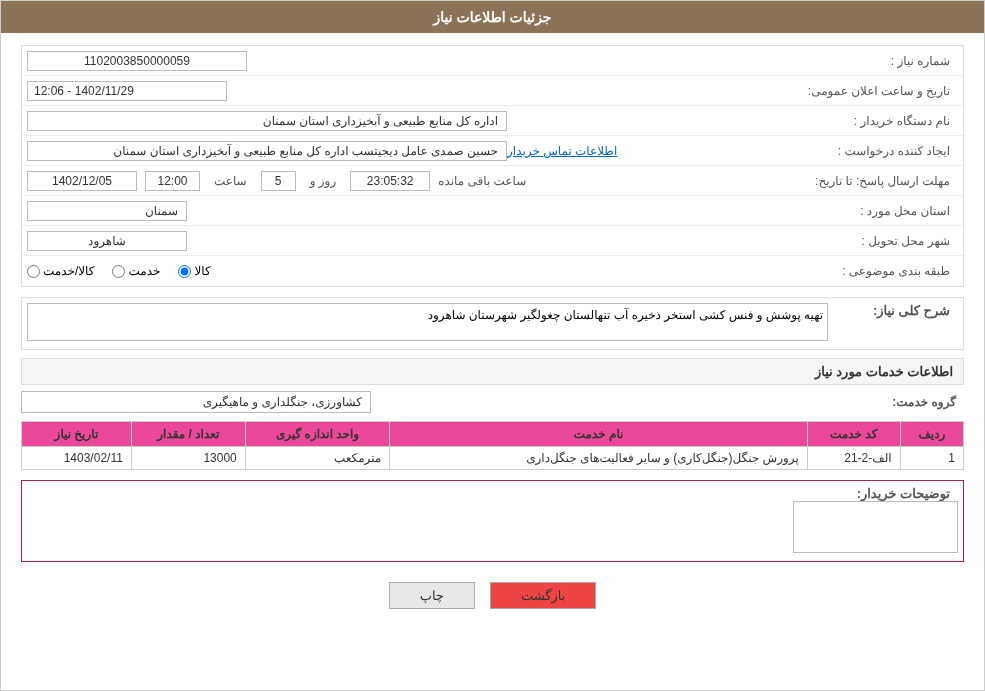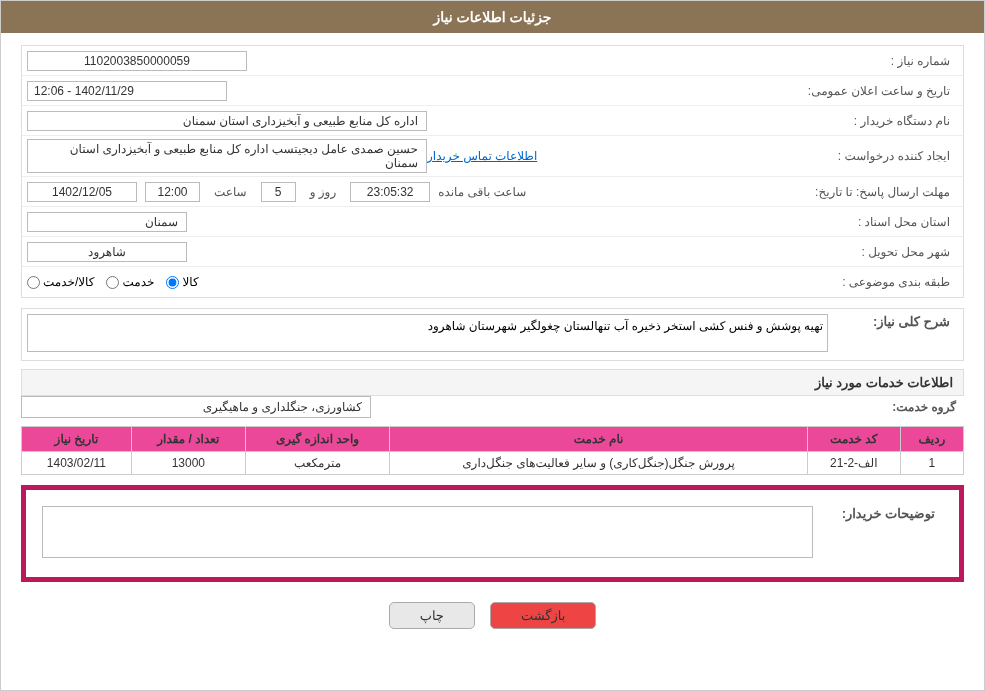--- a/index.html
+++ b/index.html
@@ -58,53 +58,54 @@
     .input-box {
       border: 1px solid #bbb;
       background: #fff;
       padding: 2px 6px;
       font-size: 12px;
       font-family: Tahoma, Arial, sans-serif;
       direction: rtl;
       color: #333;
     }
     .input-wide { width: 220px; }
-    .input-full { width: 400px; }
+    .input-full { width: 480px; }
     .inline-label {
       margin: 0 6px;
       color: #555;
     }
     .link-blue {
       color: #0066cc;
       text-decoration: underline;
       cursor: pointer;
       margin-right: 6px;
     }
     .section-title {
       background: #f5f5f5;
       border: 1px solid #ddd;
       padding: 5px 10px;
       font-weight: bold;
       font-size: 13px;
       color: #333;
+      margin-bottom: 6px;
     }
     .textarea-box {
       width: 100%;
       border: 1px solid #bbb;
       background: #fff;
       padding: 5px;
       font-size: 12px;
       font-family: Tahoma, Arial, sans-serif;
       direction: rtl;
       resize: none;
     }
     .radio-group {
       display: flex;
       align-items: center;
-      gap: 12px;
+      gap: 18px;
       flex-direction: row-reverse;
     }
     .radio-item {
       display: flex;
       align-items: center;
       gap: 3px;
     }
     .radio-item input { margin: 0; }
     .purchase-type-row {
       display: flex;
@@ -124,37 +125,37 @@
       background: #ec4899;
       border: 1px solid #ccc;
       padding: 5px 8px;
       text-align: center;
       font-weight: bold;
       color: #333;
     }
     .service-table td {
       border: 1px solid #ccc;
       padding: 4px 8px;
-      text-align: center;
+      text-align: right;
       color: #333;
     }
     .service-table tr:nth-child(even) td { background: #fafafa; }
     .button-row {
       display: flex;
       justify-content: center;
       gap: 15px;
       padding: 12px 0 8px 0;
     }
     .btn {
       padding: 5px 30px;
       font-size: 13px;
       font-family: Tahoma, Arial, sans-serif;
       cursor: pointer;
       border: 1px solid #aaa;
-      border-radius: 5px;
+      border-radius: 0;
     }
     .btn-print {
       background: #e8e8e8;
       color: #333;
     }
     .btn-back {
       background: #ef4444;
       color: #333;
     }
     .notice-text {
@@ -211,21 +212,21 @@
           <span class="input-box" style="display:inline-block; min-width:80px; text-align:center;">23:05:32</span>
           <span class="inline-label">روز و</span>
           <span class="input-box" style="display:inline-block; min-width:35px; text-align:center;">5</span>
           <span class="inline-label">ساعت</span>
           <span class="input-box" style="display:inline-block; min-width:55px; text-align:center;">12:00</span>
           <span class="input-box" style="display:inline-block; min-width:110px; text-align:center;">1402/12/05</span>
         </div>
       </div>
 
       <div class="form-row">
-        <div class="label-cell">استان محل اسناد :</div>
+        <div class="label-cell">استان محل مورد :</div>
         <div class="value-cell">
           <span class="input-box" style="display:inline-block; min-width:160px; text-align:right; padding:2px 8px;">سمنان</span>
         </div>
       </div>
 
       <div class="form-row">
         <div class="label-cell">شهر محل تحویل :</div>
         <div class="value-cell">
           <span class="input-box" style="display:inline-block; min-width:160px; text-align:center; padding:2px 8px;">شاهرود</span>
         </div>
@@ -288,21 +289,21 @@
               <td>الف-2-21</td>
               <td>پرورش جنگل(جنگل‌کاری) و سایر فعالیت‌های جنگل‌داری</td>
               <td>مترمکعب</td>
               <td>13000</td>
               <td>1403/02/11</td>
             </tr>
           </tbody>
       </table>
     </div>
 
-    <div style="display:flex; align-items:flex-start; margin-bottom:8px; border:5px solid #be185d; padding:16px;">
+    <div style="display:flex; align-items:flex-start; margin-bottom:8px; border:1px solid #be185d; padding:5px;flex-direction:column;">
       <div class="label-cell" style="min-width:130px; font-weight:bold; font-size:13px;">توضیحات خریدار:</div>
       <div style="flex:1;">
         <textarea class="textarea-box" rows="3" style="width: 100%; font-size: 12px; font-family: Tahoma, Arial, sans-serif; direction: rtl; resize: none; border: 1px solid rgb(187, 187, 187); padding: 4px;"></textarea>
       </div>
     </div>
 
     <div class="button-row">
       <button class="btn btn-back">بازگشت</button>
       <button class="btn btn-print">چاپ</button>
     </div>

